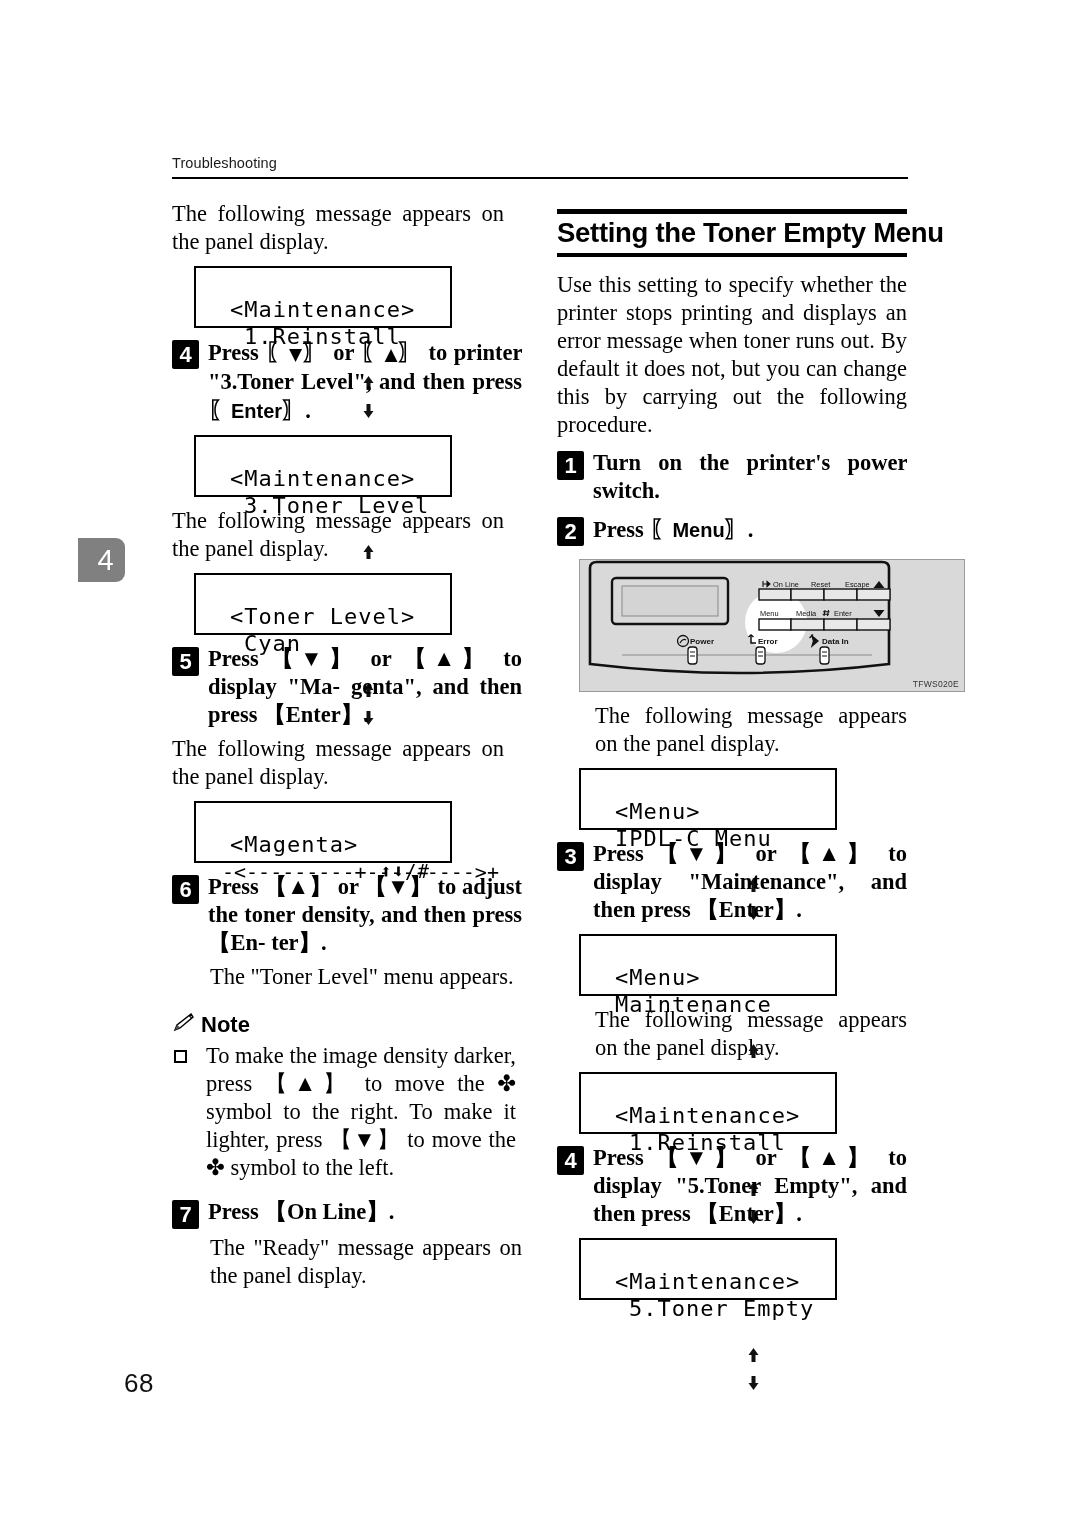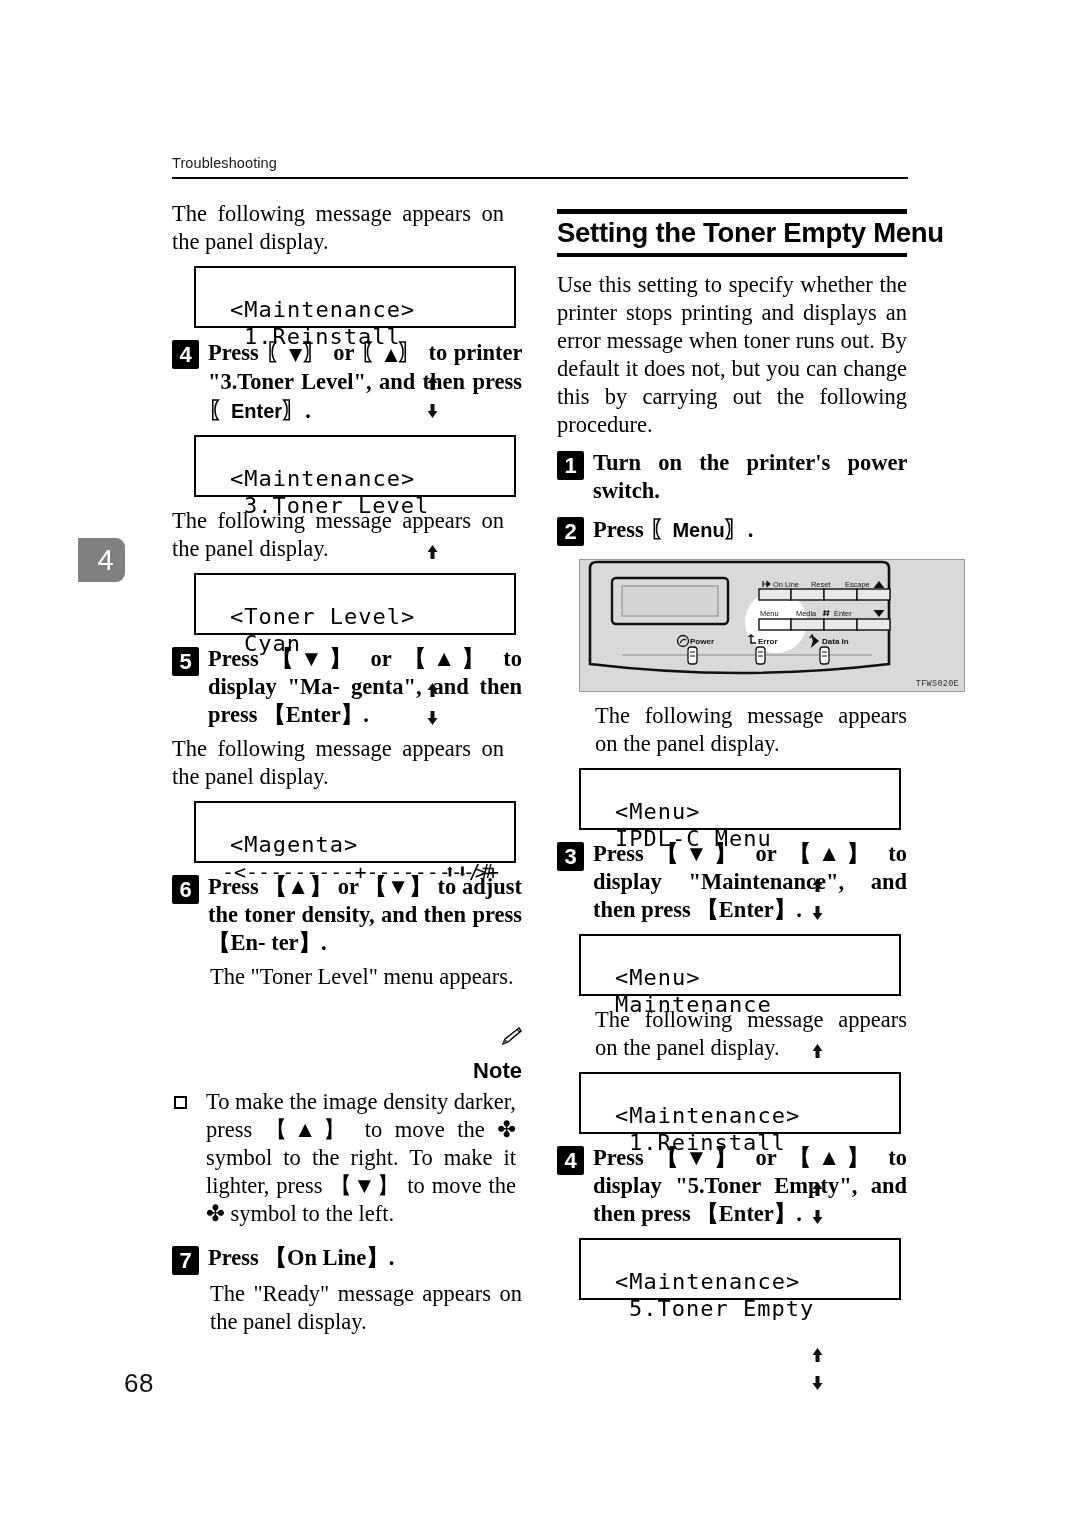--- a/index.html
+++ b/index.html
@@ -73,41 +73,41 @@
     font-family:"Liberation Serif",serif;font-weight:bold;
     font-size:22.5px;line-height:28px;text-align:justify;
   }
   .step .txt.lastline{text-align:left;}
   .kb{font-family:"Liberation Sans",sans-serif;font-weight:bold;font-size:20px;}
   .brk{font-family:"Liberation Sans",sans-serif;font-weight:bold;font-size:23px;}
   .arw{font-family:"DejaVu Sans",sans-serif;font-size:17px;}
 
   
   .lcd{
-    margin:10px 0 10px 22px;width:322px;height:62px;
+    margin:10px 0 10px 22px;width:258px;height:62px;
     border:2.5px solid #000;background:#fff;
     position:relative;box-sizing:border-box;
   }
   .lcd .line{
     position:absolute;left:0;right:0;height:26px;
     font-family:"DejaVu Sans Mono",monospace;
     font-size:22px;line-height:26px;letter-spacing:1px;
     white-space:pre;
   }
   .lcd .l1{top:3px;}
   .lcd .l2{top:30px;}
   .lcd .txt{position:absolute;left:34px;}
   .lcd .txt.ind{left:48px;}
   .lcd .txt.r{left:auto;right:58px;}
   .lcd .mark{position:absolute;right:18px;font-family:"DejaVu Sans",sans-serif;font-size:19px;}
   .lcd .mark svg{display:block;}
 
   
   .note-head{
-    margin:35px 0 4px 0;display:flex;align-items:flex-end;gap:7px;flex-direction:column;
+    margin:21px 0 4px 0;display:flex;gap:7px;
   }
   .note-head .label{
     font-family:"Liberation Sans",sans-serif;font-weight:bold;font-size:22px;
   }
   .note-item{position:relative;margin:0 0 4px 0;}
   .note-item .bullet{
     position:absolute;left:2px;top:8px;width:13px;height:13px;
     border:2.5px solid #000;box-sizing:border-box;
   }
   .note-item .ntxt{
@@ -116,21 +116,21 @@
   }
 
   
   #panel-figure{
     margin:14px 0 10px 22px;width:386px;height:133px;
     background:#d9d9d9;border:1.5px solid #9a9a9a;position:relative;
     box-sizing:border-box;
   }
   #panel-figure .fig-code{
     position:absolute;right:5px;bottom:2px;
-    font-family:Liberation Mono, monospace;font-size:8.5px;color:#333;
+    font-family:Liberation Sans, sans-serif;font-size:8.5px;color:#333;
     letter-spacing:.3px;
   }
 </style>
 </head>
 <body>
 
 <div class="page">
 
   <div id="running-header">
     <span>Troubleshooting</span>

